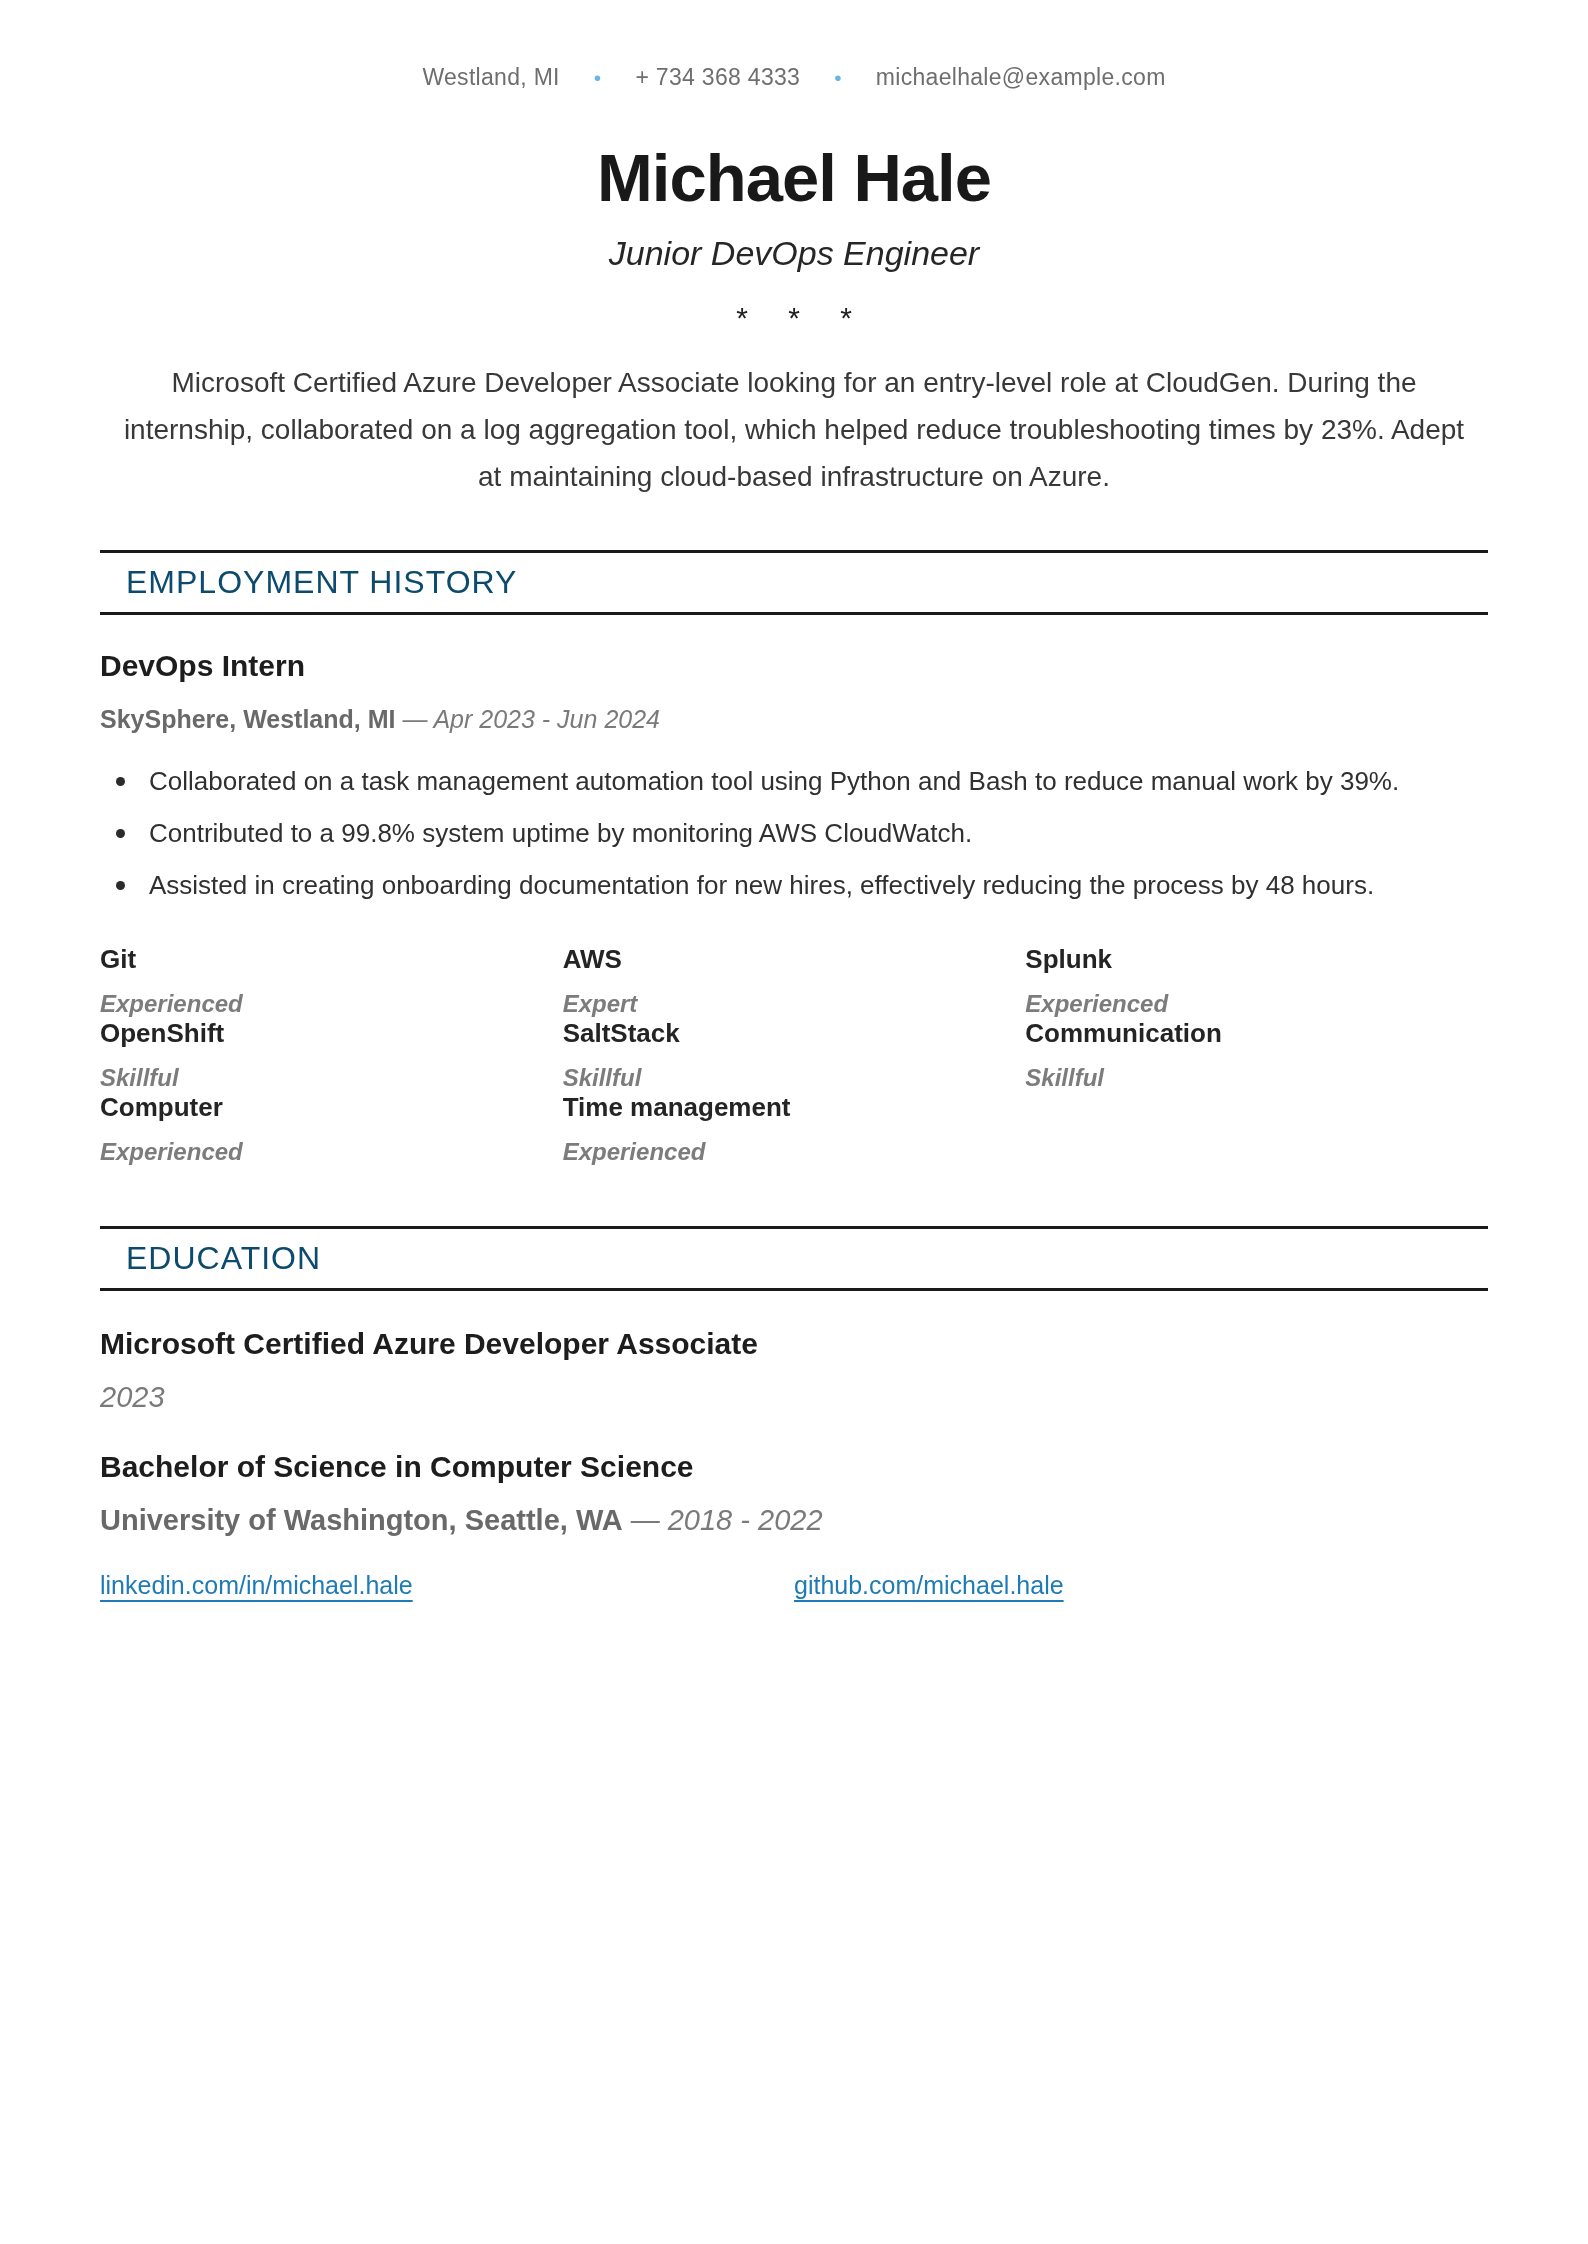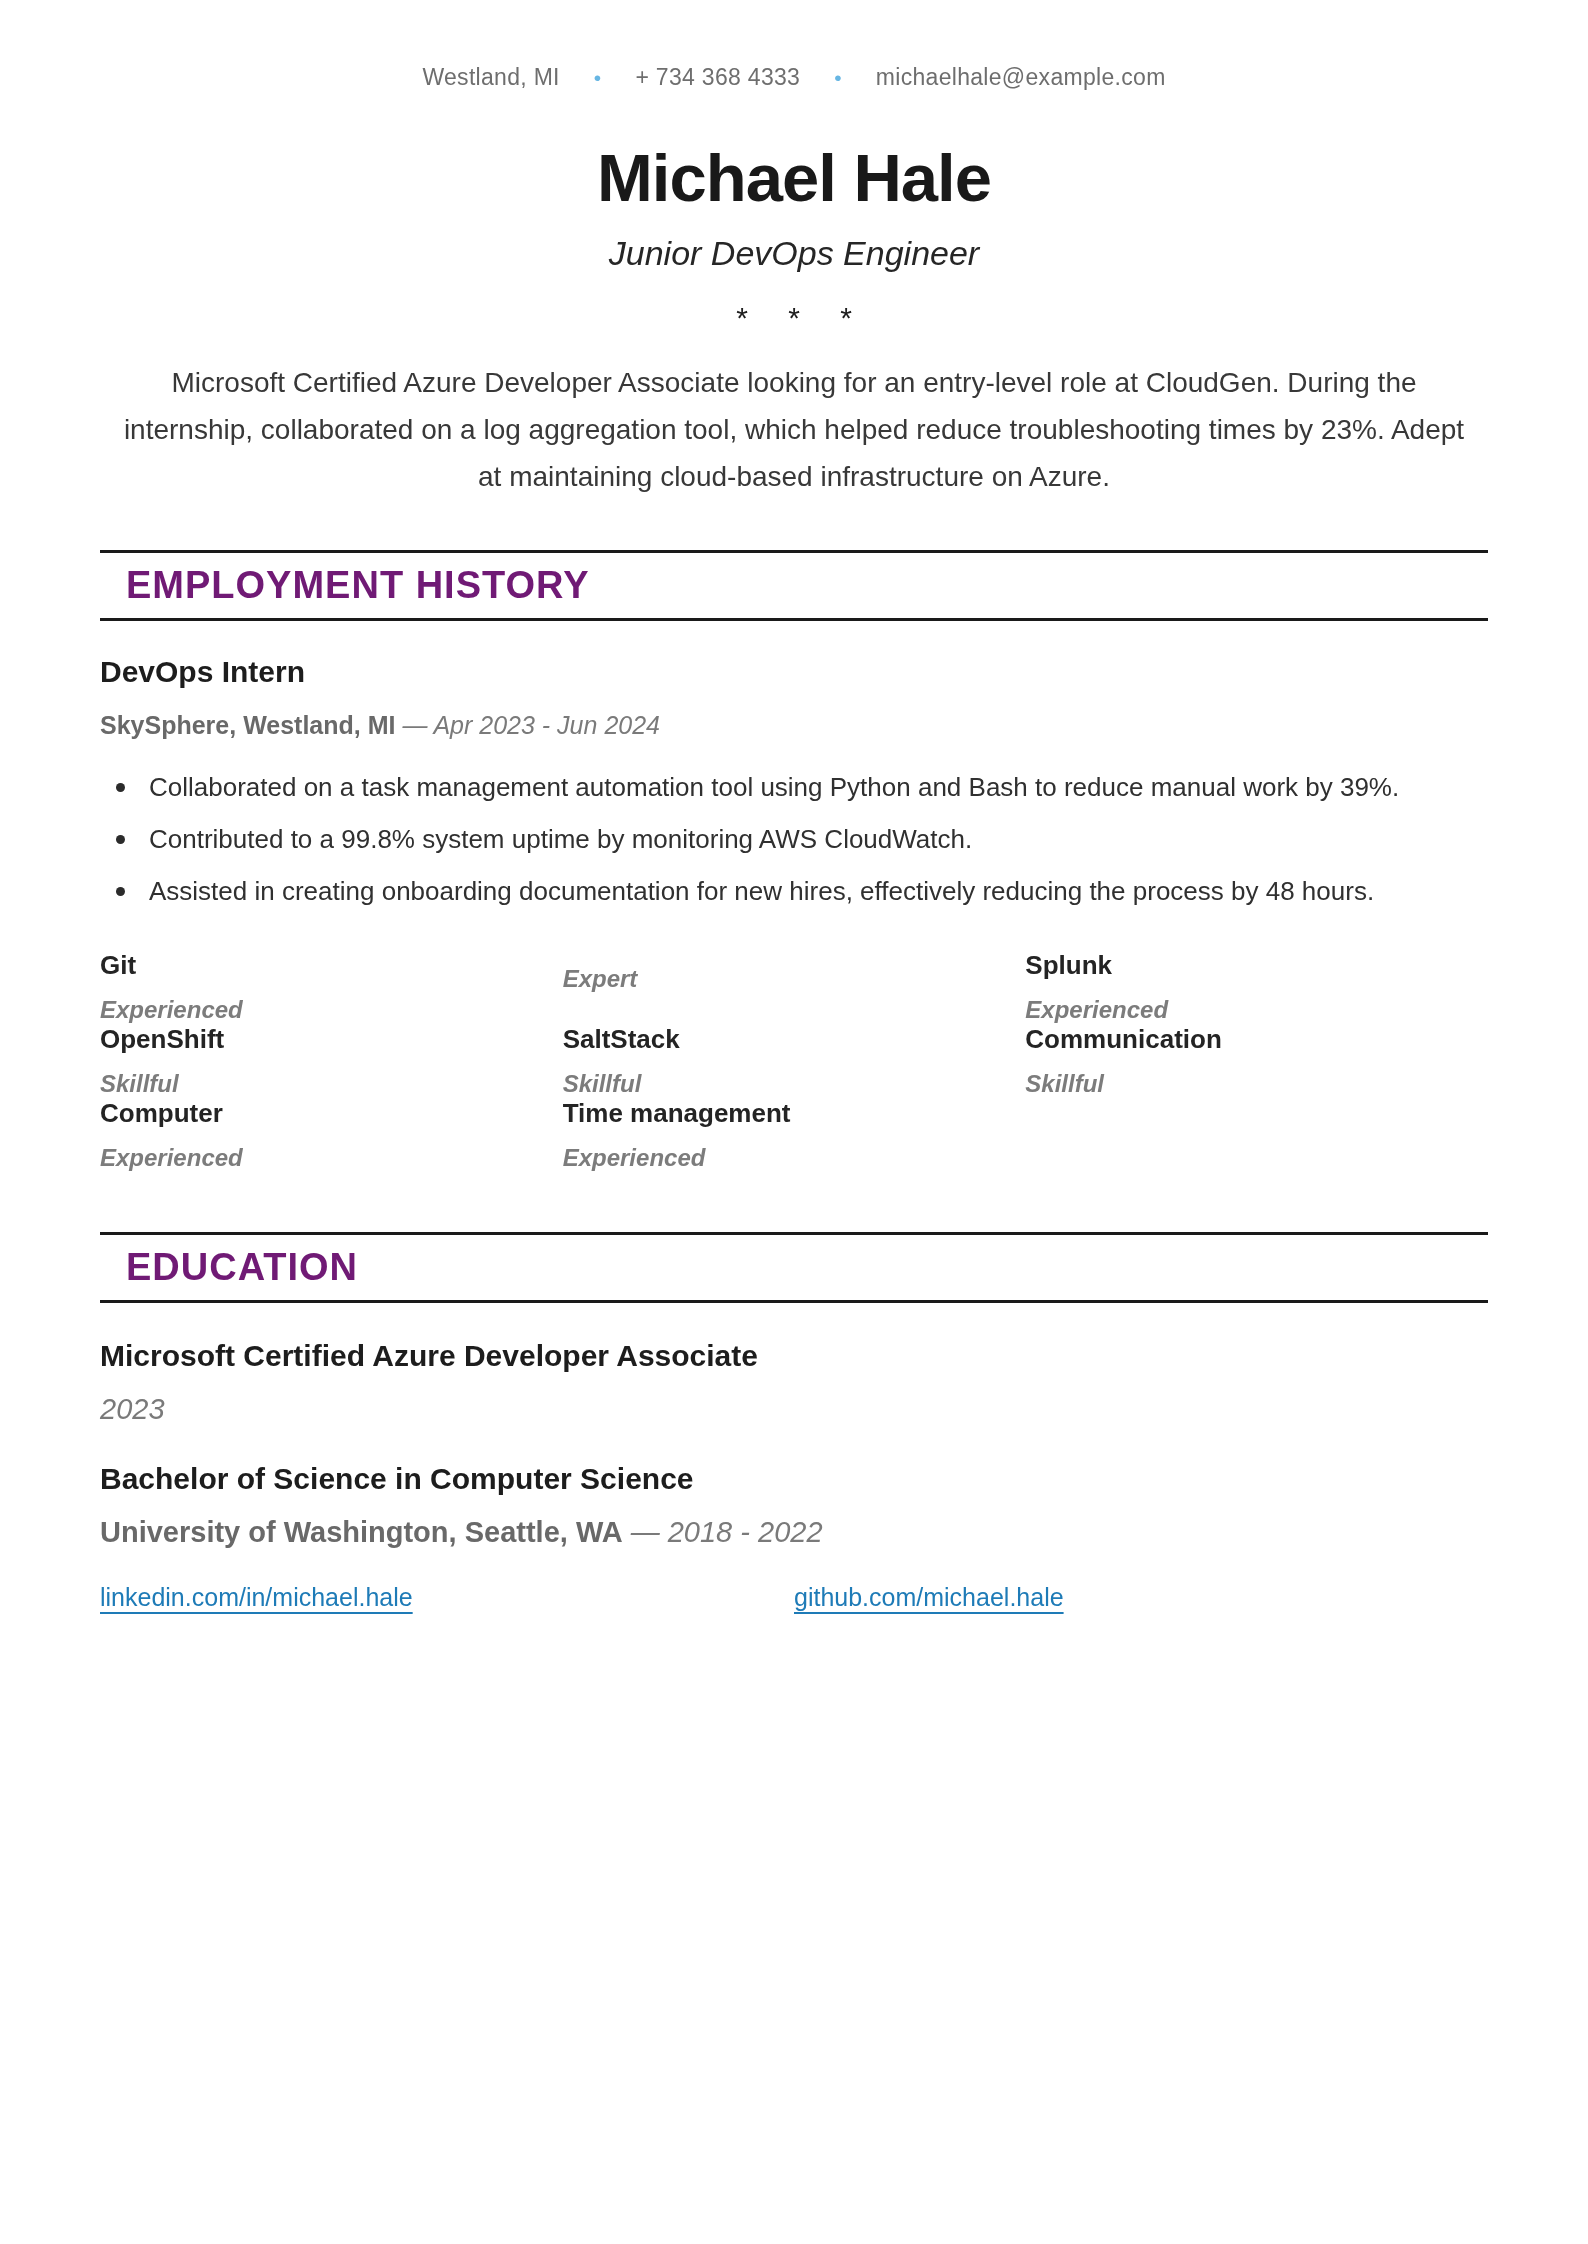--- a/index.html
+++ b/index.html
@@ -65,24 +65,24 @@
     line-height: 47px;
     color: #383838;
   }
 
   
   .content { padding: 0 100px; }
   .section-head {
     border-top: 3px solid #1a1a1a;
     border-bottom: 3px solid #1a1a1a;
     padding: 11px 0 11px 26px;
-    font-size: 38px;
-    font-weight: 700;
+    font-size: 32px;
+    font-weight: 400;
     letter-spacing: 1px;
-    color: #701a75;
+    color: #0c4a6e;
   }
   .mt-employment { margin-top: 50px; }
   .mt-skills     { margin-top: 40px; }
   .mt-education  { margin-top: 60px; }
   .mt-links      { margin-top: 64px; }
 
   
   .job { margin-top: 34px; }
   .job-title { font-size: 30px; font-weight: 700; color: #1d1d1d; }
   .job-meta { margin-top: 22px; font-size: 25px; }
@@ -189,20 +189,21 @@
       </ul>
     </div>
 
 
     <div class="skills-grid">
       <div>
         <div class="skill-name">Git</div>
         <div class="skill-level">Experienced</div>
       </div>
       <div>
+        <div class="skill-name">AWS</div>
         <div class="skill-level">Expert</div>
       </div>
       <div>
         <div class="skill-name">Splunk</div>
         <div class="skill-level">Experienced</div>
       </div>
       <div>
         <div class="skill-name">OpenShift</div>
         <div class="skill-level">Skillful</div>
       </div>

